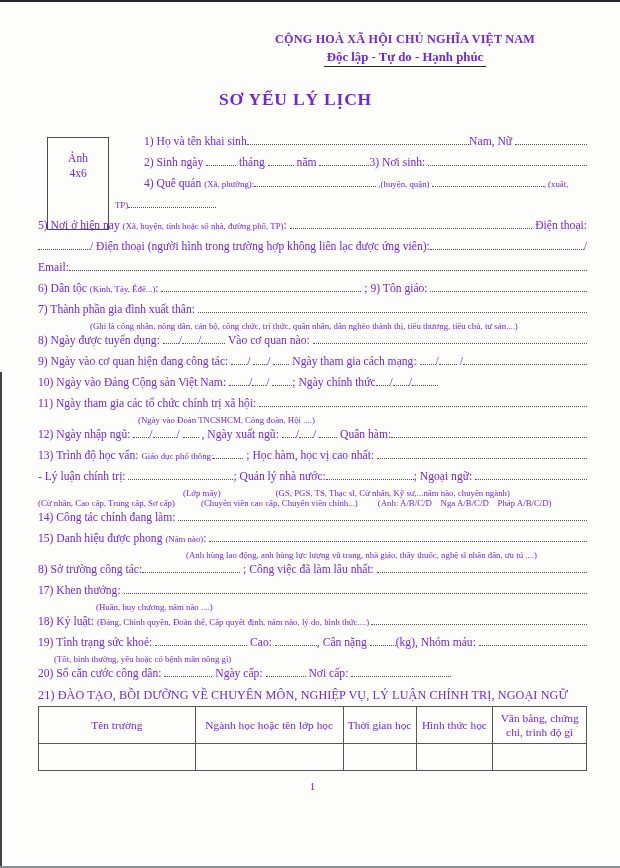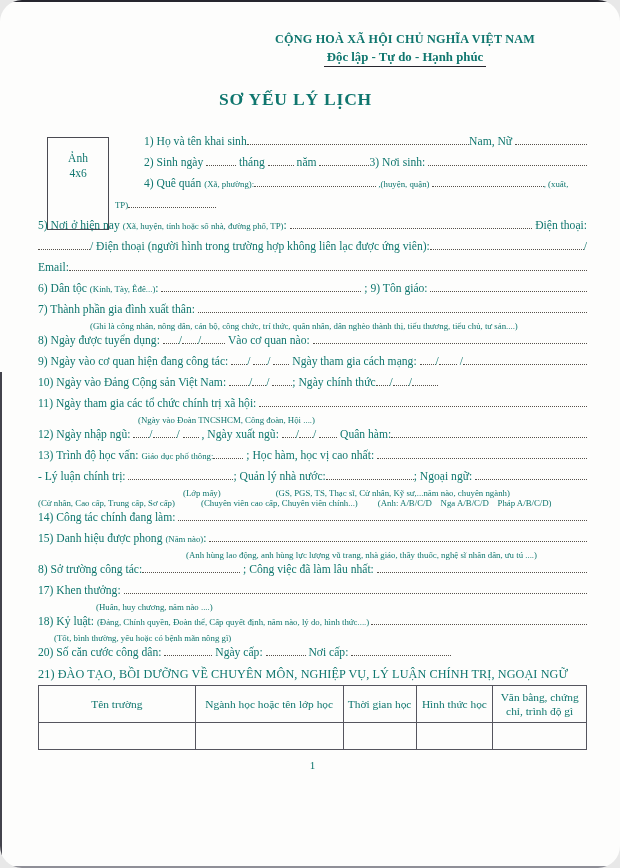--- a/index.html
+++ b/index.html
@@ -1,17 +1,17 @@
 <!DOCTYPE html>
 <html><head>
 <meta charset="utf-8">
 <style>
   html,body{margin:0;padding:0;background:#e8e8e8;}
   .page{width:620px;height:868px;position:relative;background:#fdfdfc;overflow:hidden;
-        font-family:"Liberation Serif","DejaVu Serif",serif;color:#0f766e;box-sizing:border-box;border-radius:22px;}
+        font-family:"Liberation Serif","DejaVu Serif",serif;color:#6d28d9;box-sizing:border-box;}
   .edge-top{position:absolute;top:0;left:0;right:0;height:2px;background:#26262e;}
   .edge-left{position:absolute;top:372px;bottom:0;left:0;width:2px;background:#43434c;}
   .edge-bottom{position:absolute;bottom:0;left:0;right:0;height:2px;background:#8f8f97;}
   .content{position:absolute;left:38px;right:33px;top:32px;}
 
   .header{width:max-content;margin-left:auto;margin-right:52px;text-align:center;}
   .h-national{font-weight:bold;font-size:12.2px;letter-spacing:.2px;line-height:15px;}
   .h-motto{font-weight:bold;font-size:12.8px;display:inline-block;border-bottom:1.2px solid #26262e;
            padding:0 3px 1px;margin-top:3px;line-height:15px;}
   .title{text-align:center;font-weight:bold;font-size:17.5px;letter-spacing:.8px;
@@ -239,20 +239,30 @@
           <span class="t">17) Khen thưởng: </span>
           <span class="dots fill"></span>
         </div>
       <div class="fl sub">
           <span class="gap" style="width: 58px;"></span>
           <span class="t sm">(Huân, huy chương, năm nào ....)</span>
         </div>
       <div class="fl">
           <span class="t">18) Kỷ luật: </span>
           <span class="t sm">(Đảng, Chính quyền, Đoàn thể, Cấp quyết định, năm nào, lý do, hình thức....) </span>
+          <span class="dots fill"></span>
+        </div>
+      <div class="fl">
+          <span class="t">19) Tình trạng sức khoẻ: </span>
+          <span class="dots" style="width: 92px;"></span>
+          <span class="t"> Cao: </span>
+          <span class="dots" style="width: 42px;"></span>
+          <span class="t">, Cân nặng </span>
+          <span class="dots" style="width: 26px;"></span>
+          <span class="t">(kg), Nhóm máu: </span>
           <span class="dots fill"></span>
         </div>
       <div class="fl sub">
           <span class="gap" style="width: 16px;"></span>
           <span class="t sm">(Tốt, bình thường, yếu hoặc có bệnh mãn nông gì)</span>
         </div>
       <div class="fl">
           <span class="t">20) Số căn cước công dân: </span>
           <span class="dots" style="width: 48px;"></span>
           <span class="t"> Ngày cấp: </span>

